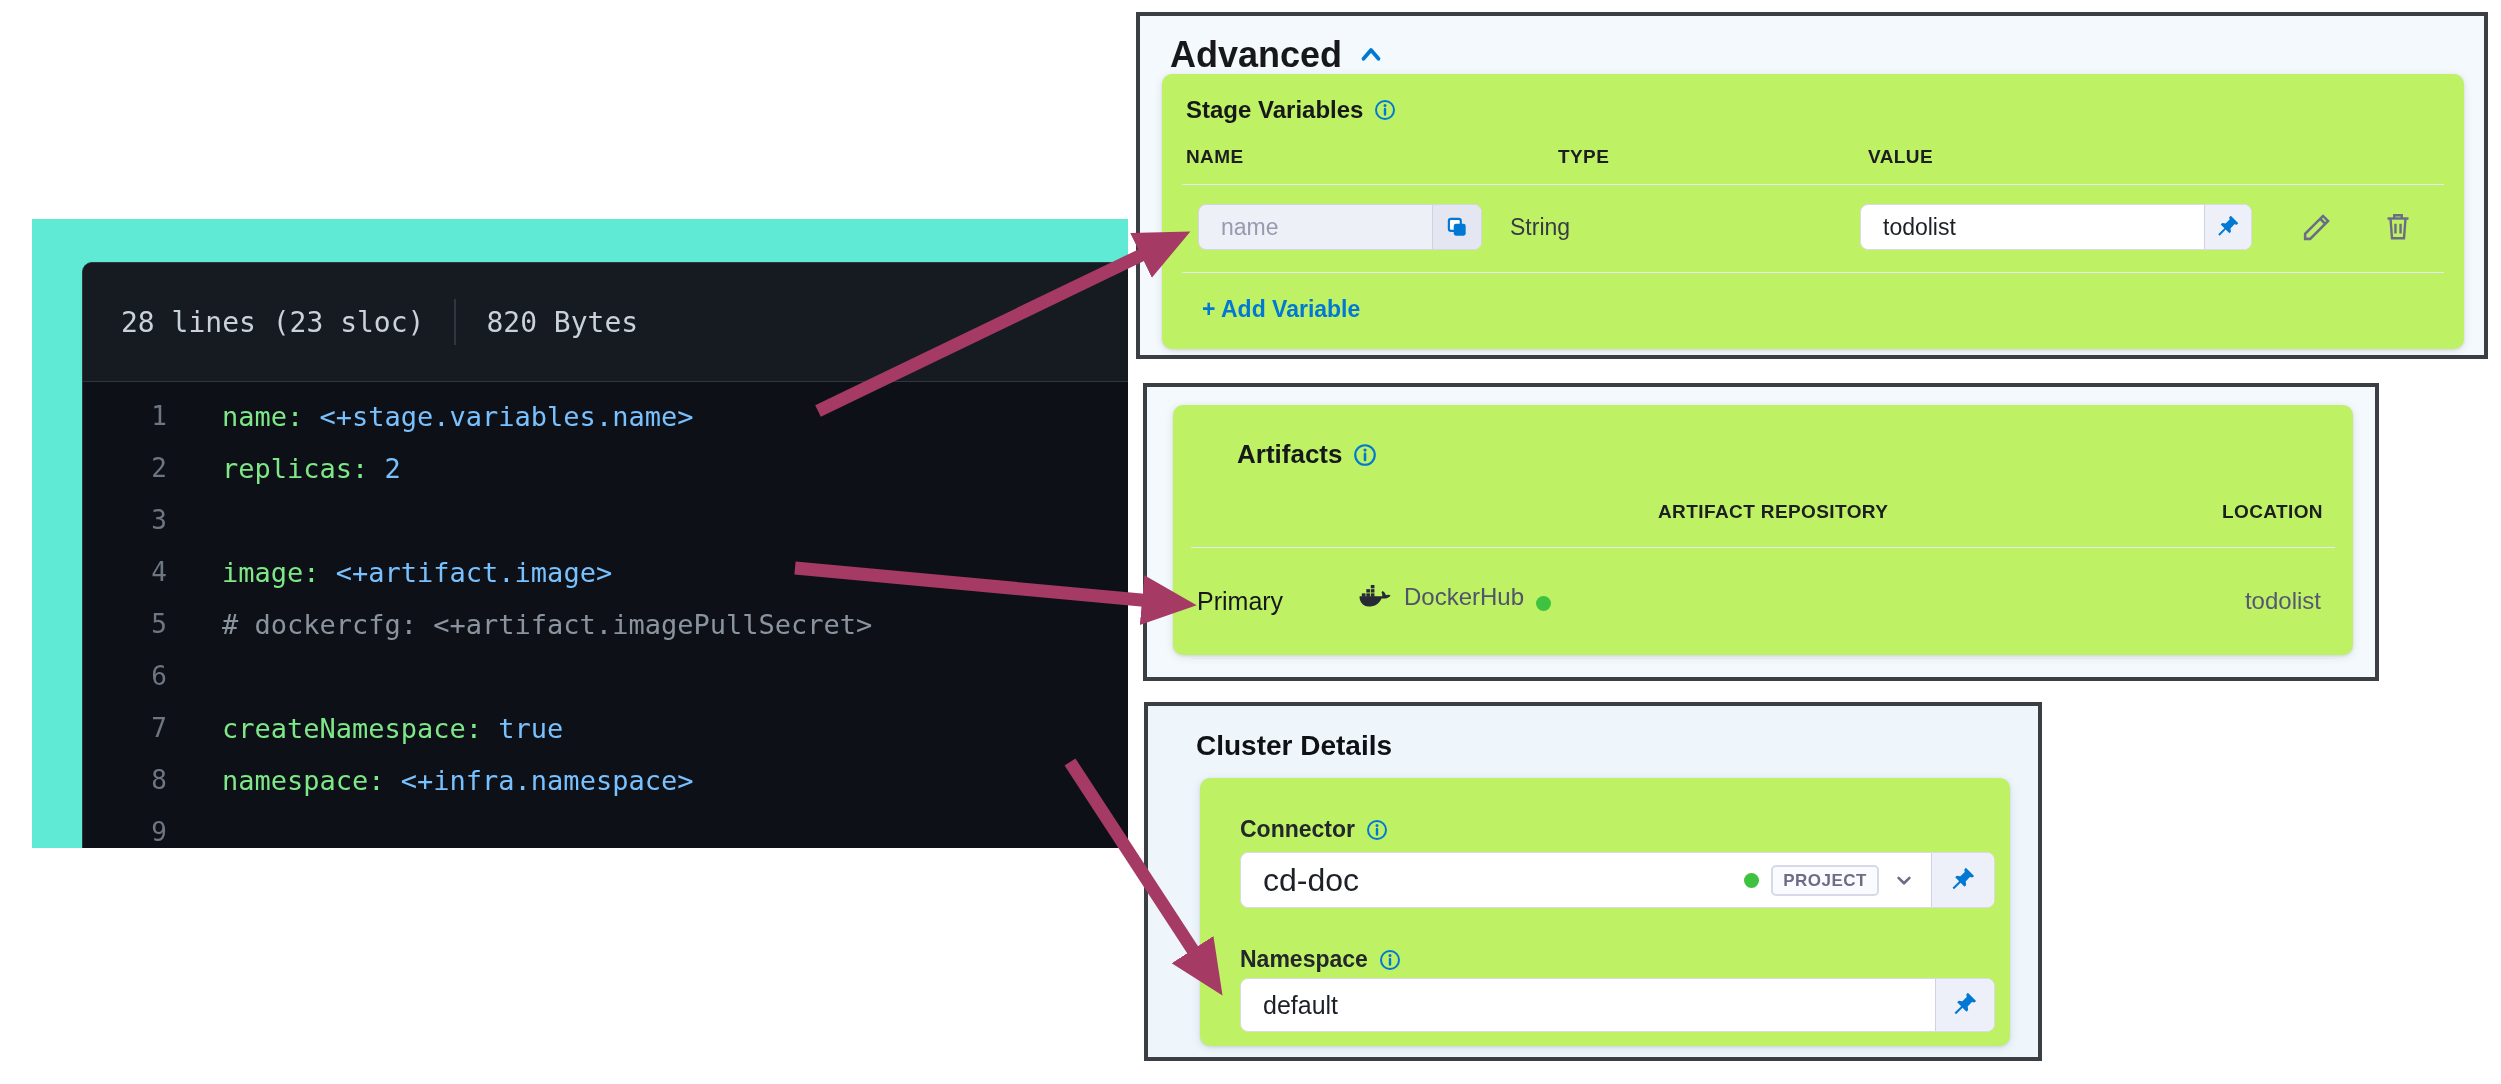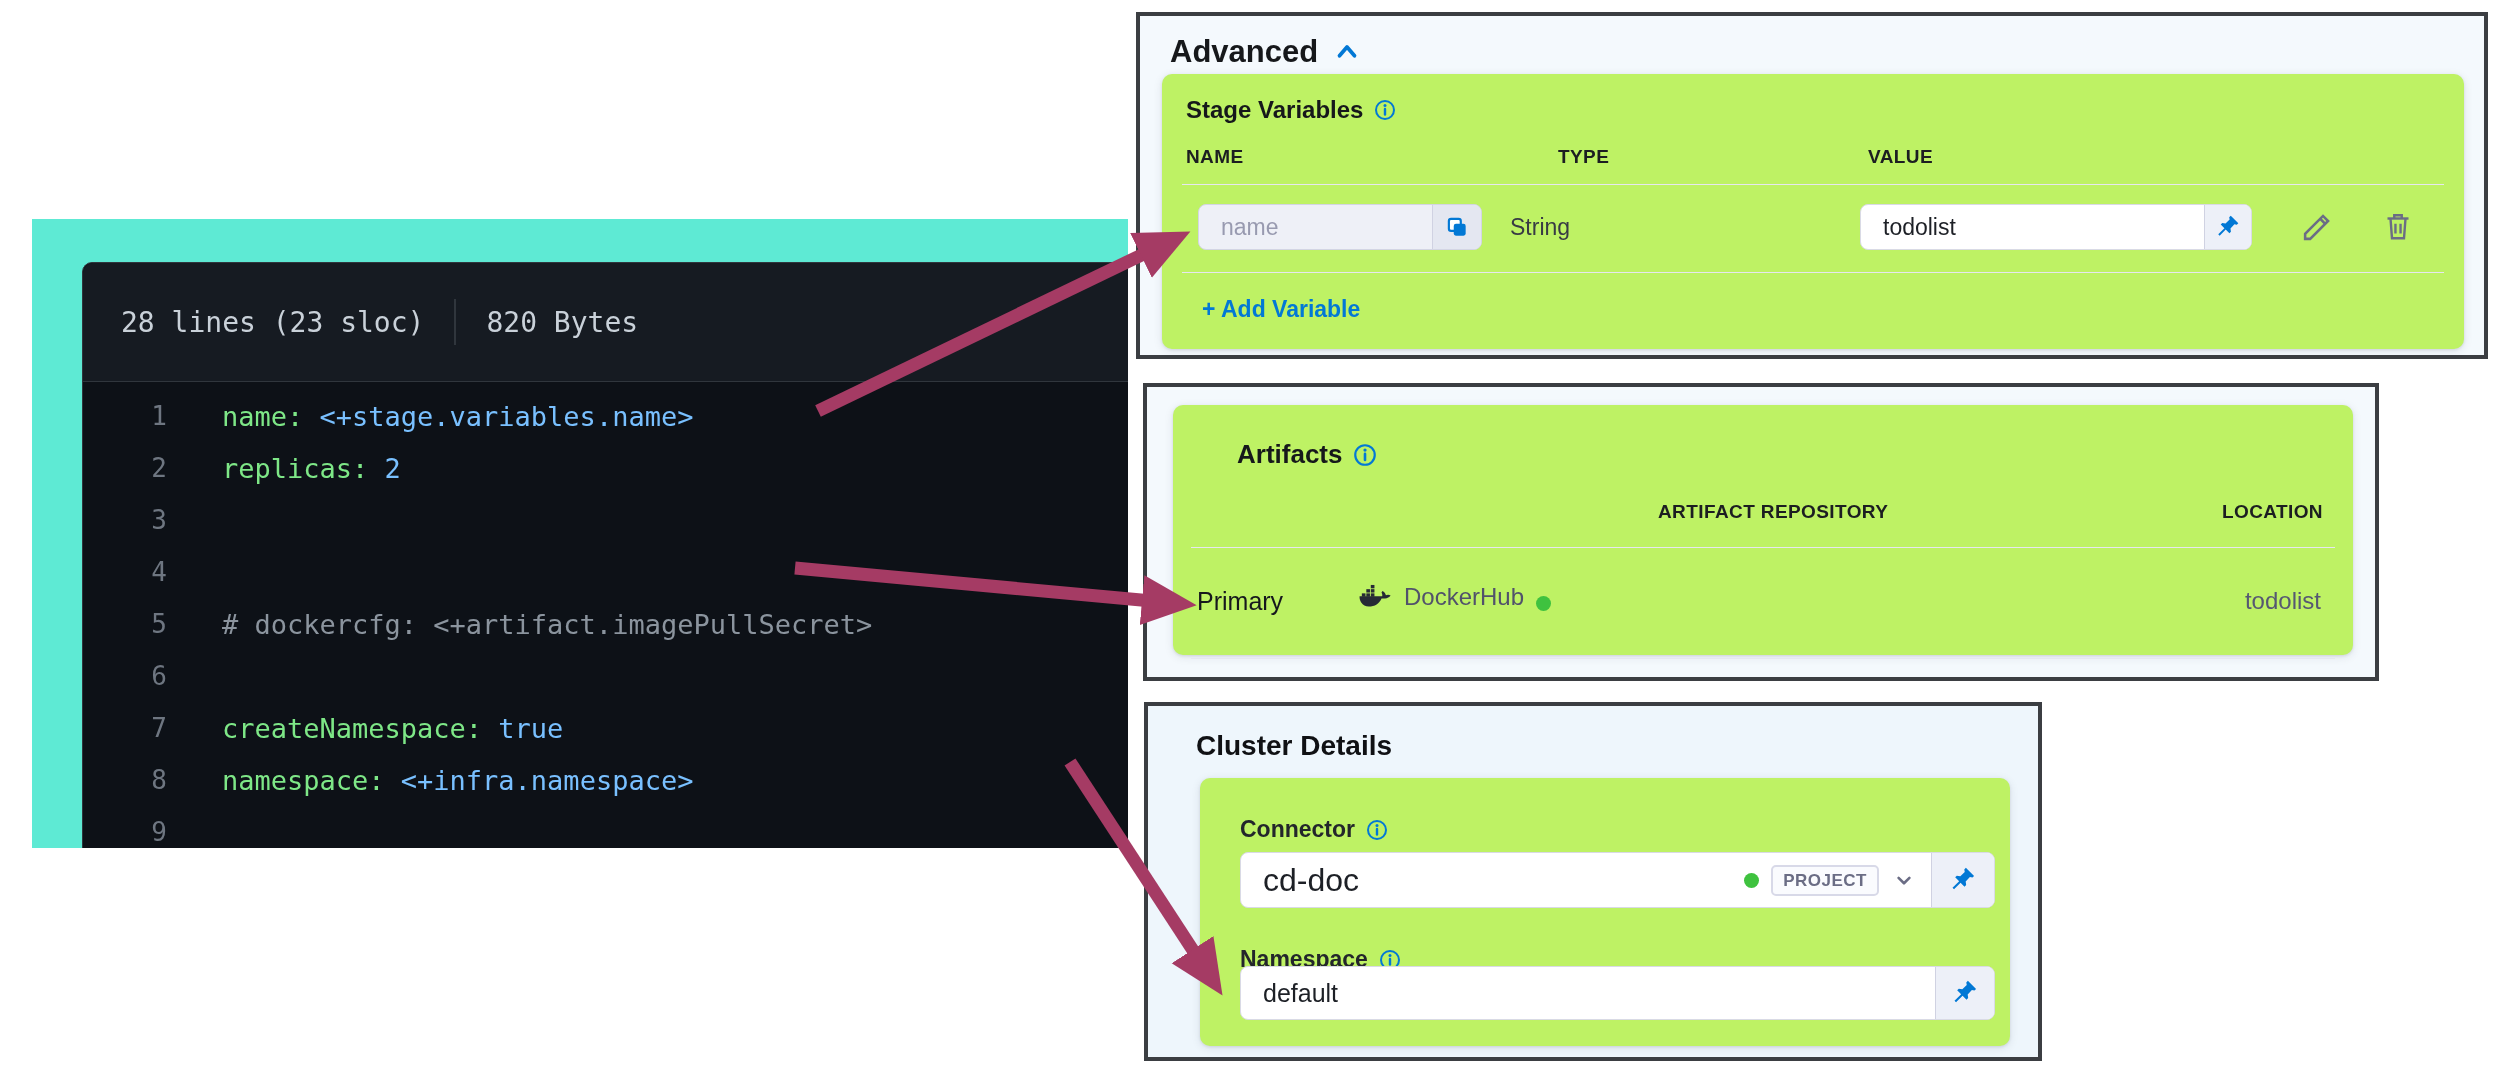--- a/index.html
+++ b/index.html
@@ -54,33 +54,33 @@
   <div class="file-box">
     <div class="file-head">
       <span>28 lines (23 sloc)</span>
       <span class="vsep"></span>
       <span>820 Bytes</span>
     </div>
     <div class="code-body">
       <div class="code-line"><span class="ln">1</span><span class="src"><span class="tok-key">name:</span><span class="tok-val"> &lt;+stage.variables.name&gt;</span><span class="tok-com"></span></span></div>
       <div class="code-line"><span class="ln">2</span><span class="src"><span class="tok-key">replicas:</span><span class="tok-val"> 2</span><span class="tok-com"></span></span></div>
       <div class="code-line"><span class="ln">3</span><span class="src"><span class="tok-key"></span><span class="tok-val"></span><span class="tok-com"></span></span></div>
-      <div class="code-line"><span class="ln">4</span></div>
+      <div class="code-line"><span class="ln">4</span><span class="src"><span class="tok-key">image:</span><span class="tok-val"> &lt;+artifact.image&gt;</span><span class="tok-com"></span></span></div>
       <div class="code-line"><span class="ln">5</span><span class="src"><span class="tok-key"></span><span class="tok-val"></span><span class="tok-com"># dockercfg: &lt;+artifact.imagePullSecret&gt;</span></span></div>
       <div class="code-line"><span class="ln">6</span><span class="src"><span class="tok-key"></span><span class="tok-val"></span><span class="tok-com"></span></span></div>
       <div class="code-line"><span class="ln">7</span><span class="src"><span class="tok-key">createNamespace:</span><span class="tok-val"> true</span><span class="tok-com"></span></span></div>
       <div class="code-line"><span class="ln">8</span><span class="src"><span class="tok-key">namespace:</span><span class="tok-val"> &lt;+infra.namespace&gt;</span><span class="tok-com"></span></span></div>
       <div class="code-line"><span class="ln">9</span><span class="src"><span class="tok-key"></span><span class="tok-val"></span><span class="tok-com"></span></span></div>
     </div>
   </div>
 </div>
 
 <div class="panel" style="left:1136px;top:12px;width:1352px;height:347px;">
   <div style="position:absolute;left:30px;top:18px;display:flex;align-items:center;gap:14px;">
-    <span class="sec-title" style="font-size:31px;">Advanced</span>
+    <span class="sec-title" style="font-size:36px;">Advanced</span>
     <span class="icon-btn">
       <svg width="30" height="30" viewBox="0 0 24 24" fill="none">
           <polyline points="6,15 12,8 18,15" stroke="#0278d5" stroke-width="3" stroke-linecap="round" stroke-linejoin="round"></polyline>
         </svg>
     </span>
   </div>
   <div class="card" style="left:22px;top:58px;width:1302px;height:275px;">
     <div style="position:absolute;left:24px;top:22px;display:flex;align-items:center;gap:10px;">
       <span class="sec-title" style="font-size:24px;">Stage Variables</span>
       <span class="icon-btn">
@@ -211,21 +211,21 @@
     <div style="position:absolute;left:40px;top:168px;display:flex;align-items:center;gap:10px;">
       <span style="font-size:23px;font-weight:700;color:#23262b;">Namespace</span>
       <span class="icon-btn">
         <svg width="24" height="24" viewBox="0 0 24 24" fill="none">
             <circle cx="12" cy="12" r="9" stroke="#0278d5" stroke-width="2"></circle>
             <line x1="12" y1="11" x2="12" y2="16.5" stroke="#0278d5" stroke-width="2.4" stroke-linecap="round"></line>
             <circle cx="12" cy="7.4" r="1.5" fill="#0278d5"></circle>
           </svg>
       </span>
     </div>
-    <div class="hinput" style="position:absolute;left:40px;top:188px;width:755px;height:54px;gap:8px;">
+    <div class="hinput" style="position:absolute;left:40px;top:200px;width:755px;height:54px;gap:8px;">
       <input style="font-size: 25px;" value="default">
       <span class="seg" style="width:58px;">
         <svg width="28" height="28" viewBox="0 0 24 24">
             <path d="M15.5 2.5l6 6-1.4 1.4-2.2-.4-3.6 3.8.4 3-1.4 1.4-3.4-3.4-5.6 5.7-1.3-1.3 5.7-5.6-3.4-3.4 1.4-1.4 3 .4 3.8-3.6-.4-2.2 1.4-1.4z" fill="#0278d5"></path>
           </svg>
       </span>
     </div>
   </div>
 </div>
 

